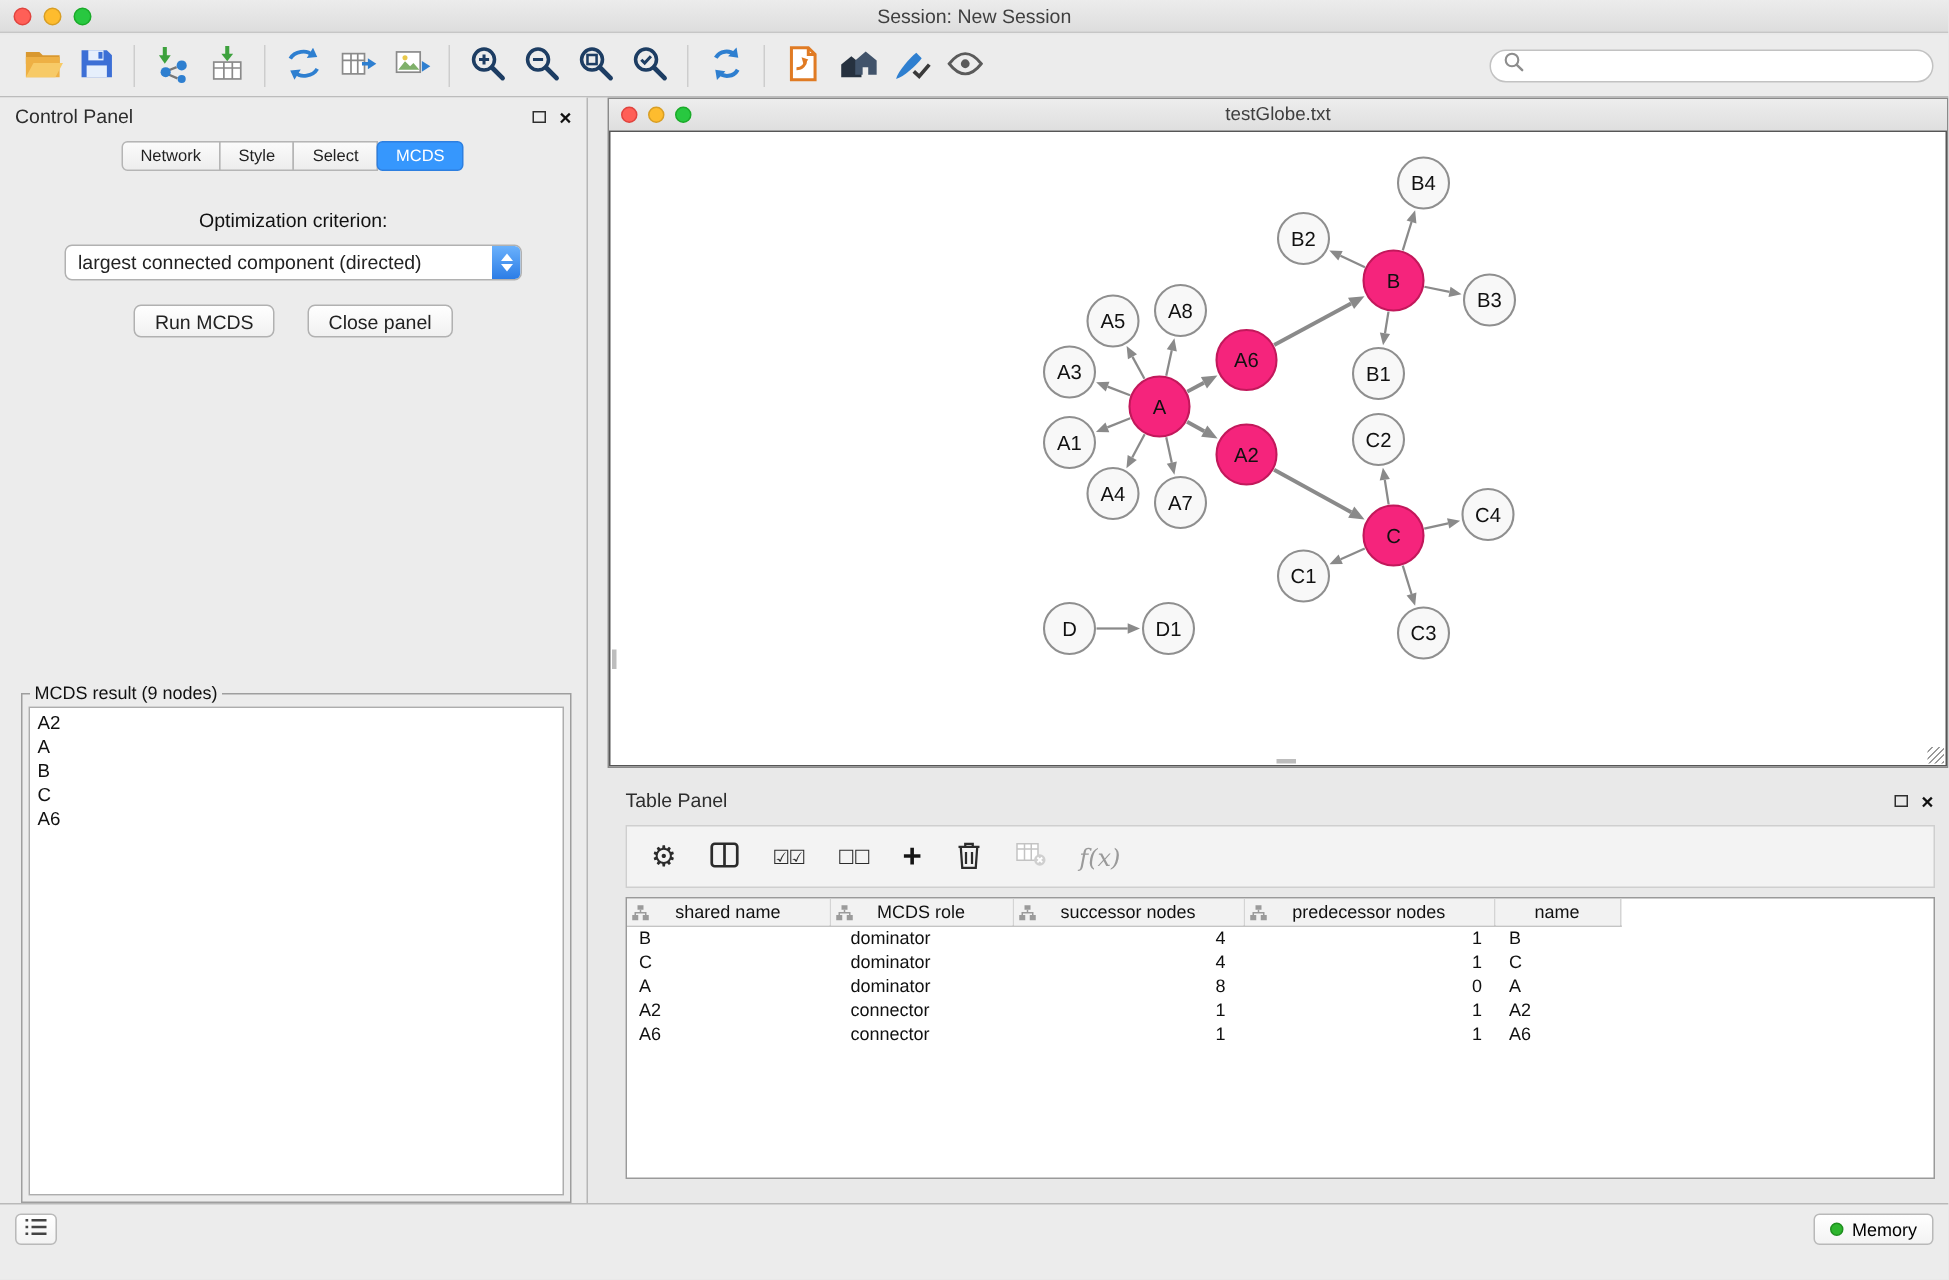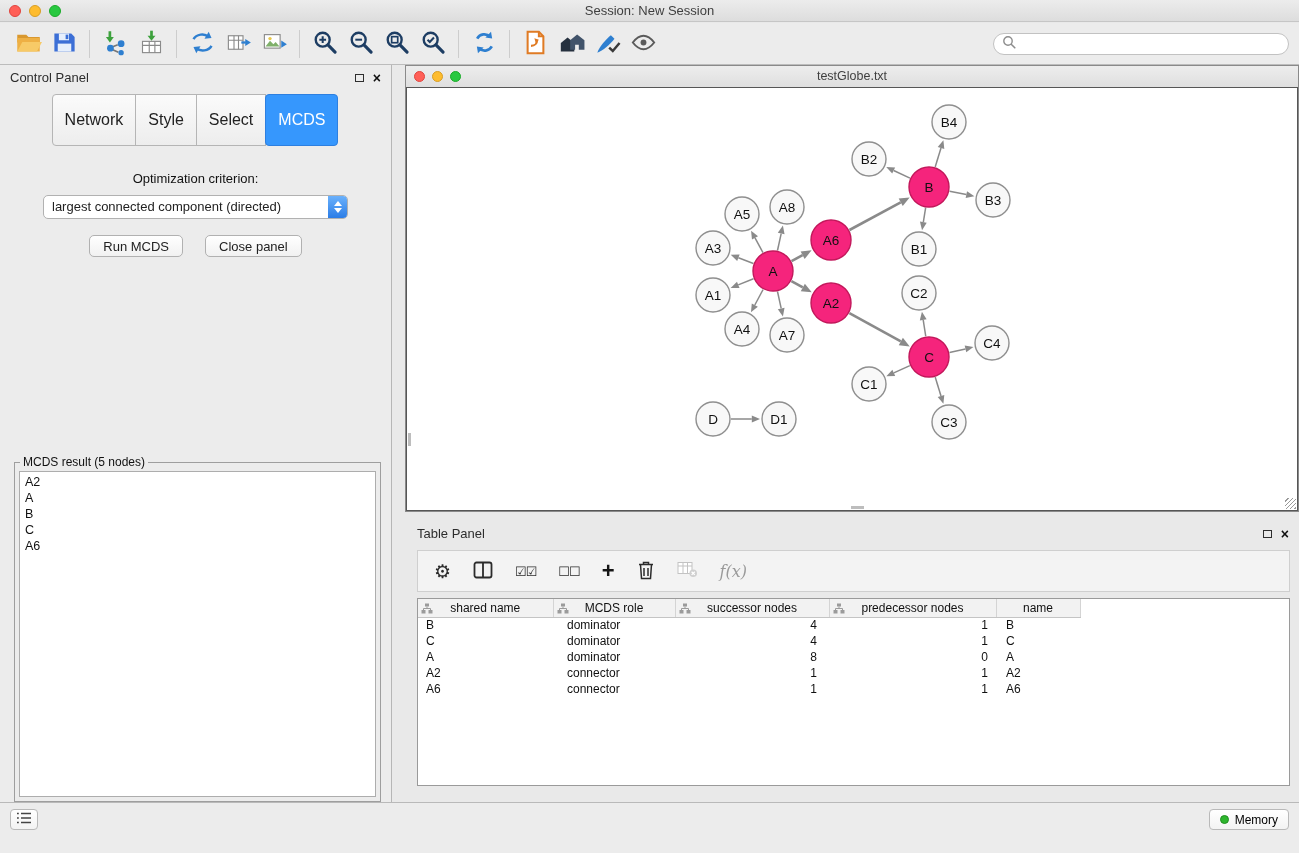--- a/index.html
+++ b/index.html
@@ -30,21 +30,21 @@
                   font-family:"Liberation Sans", sans-serif; }
 
   
   .control-panel { position:absolute; left:0; top:65px; width:392px; bottom:33px;
                    background:#ececec; border-right:1px solid #b6b6b6; }
   .panel-header { display:flex; align-items:center; padding:5px 10px 0 10px; font-size:13px; color:#2d2d2d; }
   .panel-btns { margin-left:auto; display:flex; align-items:center; gap:9px; }
   .float-btn { width:9px; height:8px; border:1.5px solid #2e2e2e; display:inline-block; cursor:pointer; }
   .close-x { font-size:14px; font-weight:bold; color:#111; line-height:1; cursor:pointer; }
   .cp-tabs { display:flex; justify-content:center; margin-top:9px; }
-  .cp-tab { font-size:16px; padding:16px 12px; background:linear-gradient(#fbfbfb,#ededed);
+  .cp-tab { font-size:11px; padding:3px 12px; background:linear-gradient(#fbfbfb,#ededed);
             border:1px solid #b5b5b5; margin-left:-1px; color:#222; cursor:pointer; }
   .cp-tab:first-child { border-radius:4px 0 0 4px; }
   .cp-tab.selected { background:#3697fd; color:#fff; border-color:#2d7fe0; border-radius:4px; }
   .opt-label { text-align:center; font-size:13px; margin-top:25px; color:#111; }
   .dropdown { height:24px; display:flex; align-items:stretch; border:1px solid #b1b1b1; border-radius:5px;
               background:#fff; margin:9px 43px 16px 43px; overflow:hidden; cursor:pointer; }
   .dd-value { flex:1; font-size:13px; padding-left:8px; line-height:22px; white-space:nowrap; overflow:hidden; }
   .dd-stepper { width:19px; background:linear-gradient(#6ab1fc,#2c7de6); display:flex; flex-direction:column;
                 align-items:center; justify-content:center; gap:2px; }
   .dd-stepper .up { width:0; height:0; border:4px solid transparent; border-bottom:5px solid #fff; border-top:none; }
@@ -282,21 +282,21 @@
     <span class="dd-stepper">
         <i class="up"></i>
         <i class="down"></i>
       </span>
   </div>
   <div class="cp-buttons">
     <button class="mac-btn">Run MCDS</button>
     <button class="mac-btn">Close panel</button>
   </div>
   <fieldset class="result-fieldset">
-    <legend>MCDS result (5 nodes)</legend>
+    <legend>MCDS result (9 nodes)</legend>
     <div class="result-list">
         <div class="result-item">A2</div>
         <div class="result-item">A</div>
         <div class="result-item">B</div>
         <div class="result-item">C</div>
         <div class="result-item">A6</div>
       </div>
   </fieldset>
 </div>
 

